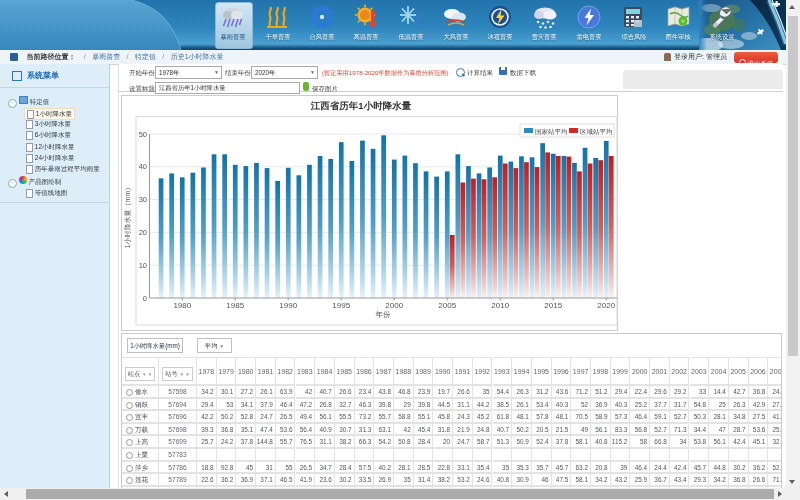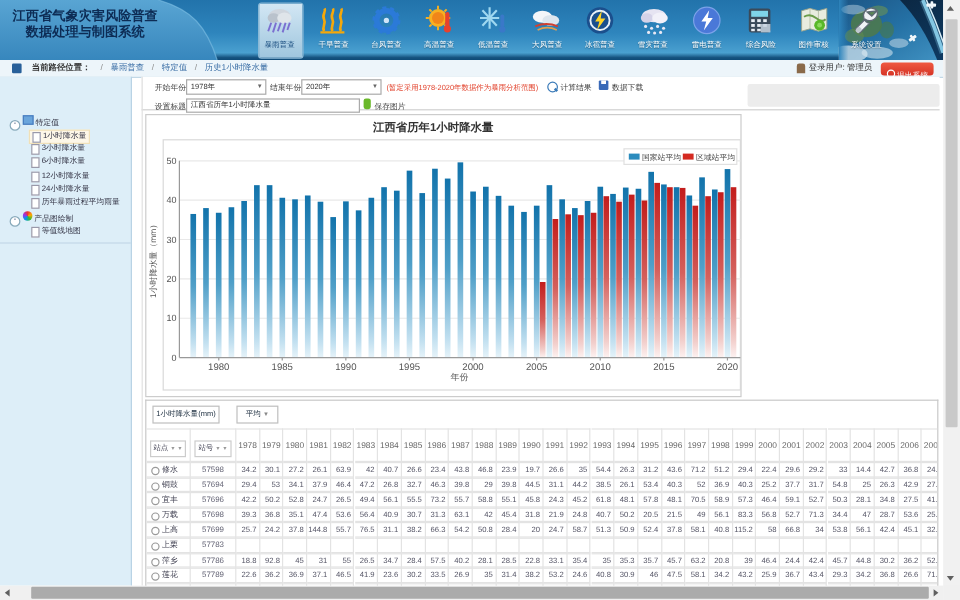--- a/index.html
+++ b/index.html
@@ -12,21 +12,20 @@
 <svg width="220" height="50" viewBox="0 0 220 50" style="position:absolute;left:0;top:0">
         <defs>
           <linearGradient id="sw" x1="0" y1="0" x2="0" y2="1">
             <stop offset="0" stop-color="#59a5d3"></stop>
             <stop offset="1" stop-color="#3787bd"></stop>
           </linearGradient>
         </defs>
         <path d="M0 0 L132 0 C160 8 172 22 181 50 L0 50 Z" fill="url(#sw)"></path>
         <path d="M132 0 C160 8 172 22 181 50" stroke="#7fc0e4" stroke-width="1" fill="none" opacity="0.6"></path>
       </svg>
-<div style="position:absolute;left:0px;top:8px;width:142px;text-align:center;font-size:11px;font-weight:bold;color:#0d2c55;line-height:12.5px">江西省气象灾害风险普查<br>数据处理与制图系统</div>
 <div style="position:absolute;left:215px;top:2px;width:36px;height:45px;background:linear-gradient(180deg,#d3e7f4,#9fc6de);border:1px solid #8ab8d5;border-radius:3px"></div>
       <div style="position:absolute;left:220px;top:4px;width:26px;height:26px;"><svg width="26" height="26" viewBox="0 0 26 26">
           <ellipse cx="13" cy="9" rx="9" ry="5.5" fill="#cfd6de"></ellipse>
           <ellipse cx="8" cy="11" rx="5" ry="4" fill="#b9c2cc"></ellipse>
           <ellipse cx="17" cy="11" rx="6" ry="4.5" fill="#dfe5ea"></ellipse>
           <g stroke="#7b6fd0" stroke-width="1.6">
             <line x1="6" y1="15" x2="3.5" y2="22"></line>
             <line x1="10" y1="15" x2="7.5" y2="23"></line>
             <line x1="14" y1="15" x2="11.5" y2="22"></line>
             <line x1="18" y1="15" x2="15.5" y2="23"></line>
@@ -189,20 +188,21 @@
 <span style="font-size:7px;color:#3a6ea5;line-height:14px;vertical-align:top">特定值</span>
 <span style="font-size:7px;color:#888;line-height:14px;vertical-align:top">&nbsp;/&nbsp;</span>
 <span style="font-size:7px;color:#3a6ea5;line-height:14px;vertical-align:top">历史1小时降水量</span>
 <span style="position:absolute;left:664px;top:3px;width:7px;height:8px;background:#8a6a4a;border-radius:2px 2px 0 0"></span>
 <span style="position:absolute;left:674px;top:0;font-size:7px;color:#333;line-height:14px">登录用户: 管理员</span>
 <span style="position:absolute;left:734px;top:2px;width:44px;height:11px;background:linear-gradient(180deg,#ef5a42,#d63426);border-radius:3px;text-align:center">
 <span style="font-size:6.5px;color:#fff;line-height:11px"><span style="display:inline-block;width:5px;height:5px;border:1px solid #fff;border-radius:50%;margin-right:2px"></span>退出系统</span></span>
 </div>
 
 <div style="position:absolute;left:0;top:64px;width:110px;height:424px;background:#ddeef8;border-right:1px solid #b9d3e5;box-sizing:border-box">
+      <div style="position:absolute;left:0;top:0;width:100%;height:23px;border-bottom:1px solid #c2d8e8"><span style="display:inline-block;width:8px;height:8px;border:1.5px solid #2a7ab8;margin:7px 0 0 12px;vertical-align:top"></span><span style="font-size:8px;font-weight:bold;color:#1768b3;margin-left:5px;line-height:23px;vertical-align:top">系统菜单</span></div>
       <div style="position:absolute;left:8px;top:32px;font-size:6.5px;color:#333"><span style="display:inline-block;width:7px;height:7px;border:1px solid #8ab;border-radius:50%;background:#fff;font-size:6px;line-height:5px;text-align:center;color:#568">-</span> <span style="display:inline-block;width:7px;height:6px;background:#6aa5dc;border:1px solid #4a7ec0"></span> <span style="color:#334">特定值</span></div>
       <div style="position:absolute;left:24px;top:44px;background:#fdf7e8;border:1px solid #f0e0b8;padding:0 2px;font-size:6.5px;color:#334;line-height:9px"><span style="display:inline-block;width:5px;height:7px;background:#fff;border:1px solid #99a;vertical-align:top;margin-top:1px"></span> 1小时降水量</div>
       <div style="position:absolute;left:24px;top:55.2px;padding:0 2px;font-size:6.5px;color:#334;line-height:9px"><span style="display:inline-block;width:5px;height:7px;background:#fff;border:1px solid #99a;vertical-align:top;margin-top:1px"></span> 3小时降水量</div>
       <div style="position:absolute;left:24px;top:66.4px;padding:0 2px;font-size:6.5px;color:#334;line-height:9px"><span style="display:inline-block;width:5px;height:7px;background:#fff;border:1px solid #99a;vertical-align:top;margin-top:1px"></span> 6小时降水量</div>
       <div style="position:absolute;left:24px;top:77.60000000000001px;padding:0 2px;font-size:6.5px;color:#334;line-height:9px"><span style="display:inline-block;width:5px;height:7px;background:#fff;border:1px solid #99a;vertical-align:top;margin-top:1px"></span> 12小时降水量</div>
       <div style="position:absolute;left:24px;top:88.80000000000001px;padding:0 2px;font-size:6.5px;color:#334;line-height:9px"><span style="display:inline-block;width:5px;height:7px;background:#fff;border:1px solid #99a;vertical-align:top;margin-top:1px"></span> 24小时降水量</div>
       <div style="position:absolute;left:24px;top:100.00000000000001px;padding:0 2px;font-size:6.5px;color:#334;line-height:9px"><span style="display:inline-block;width:5px;height:7px;background:#fff;border:1px solid #99a;vertical-align:top;margin-top:1px"></span> 历年暴雨过程平均雨量</div>
       <div style="position:absolute;left:8px;top:112.20000000000002px;font-size:6.5px;color:#333"><span style="display:inline-block;width:7px;height:7px;border:1px solid #8ab;border-radius:50%;background:#fff;font-size:6px;line-height:5px;text-align:center;color:#568">-</span> <span style="display:inline-block;width:8px;height:8px;border-radius:50%;background:conic-gradient(#e33,#fa0,#3b3,#09e,#93e,#e33)"></span> <span style="color:#334">产品图绘制</span></div>
       <div style="position:absolute;left:24px;top:124.20000000000002px;padding:0 2px;font-size:6.5px;color:#334;line-height:9px"><span style="display:inline-block;width:5px;height:7px;background:#fff;border:1px solid #99a;vertical-align:top;margin-top:1px"></span> 等值线地图</div>
       <div style="position:absolute;left:0;top:138.20000000000002px;width:100%;height:1px;background:#c2d8e8"></div>

